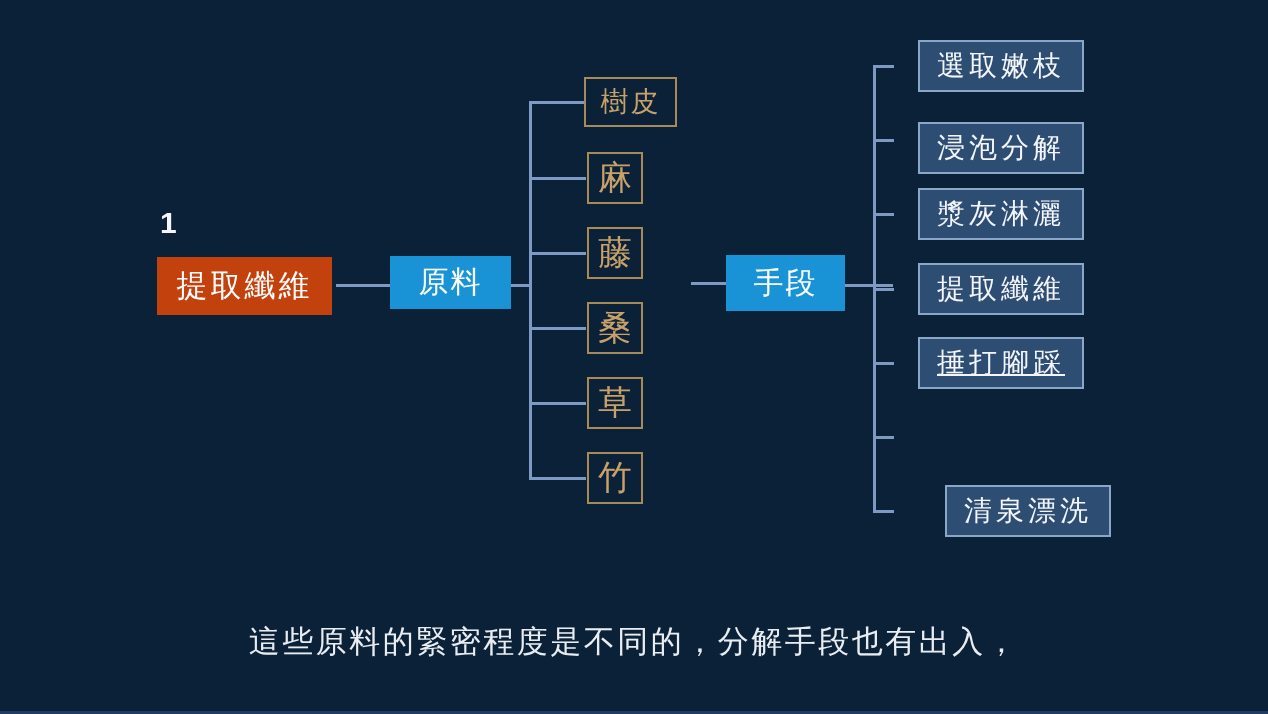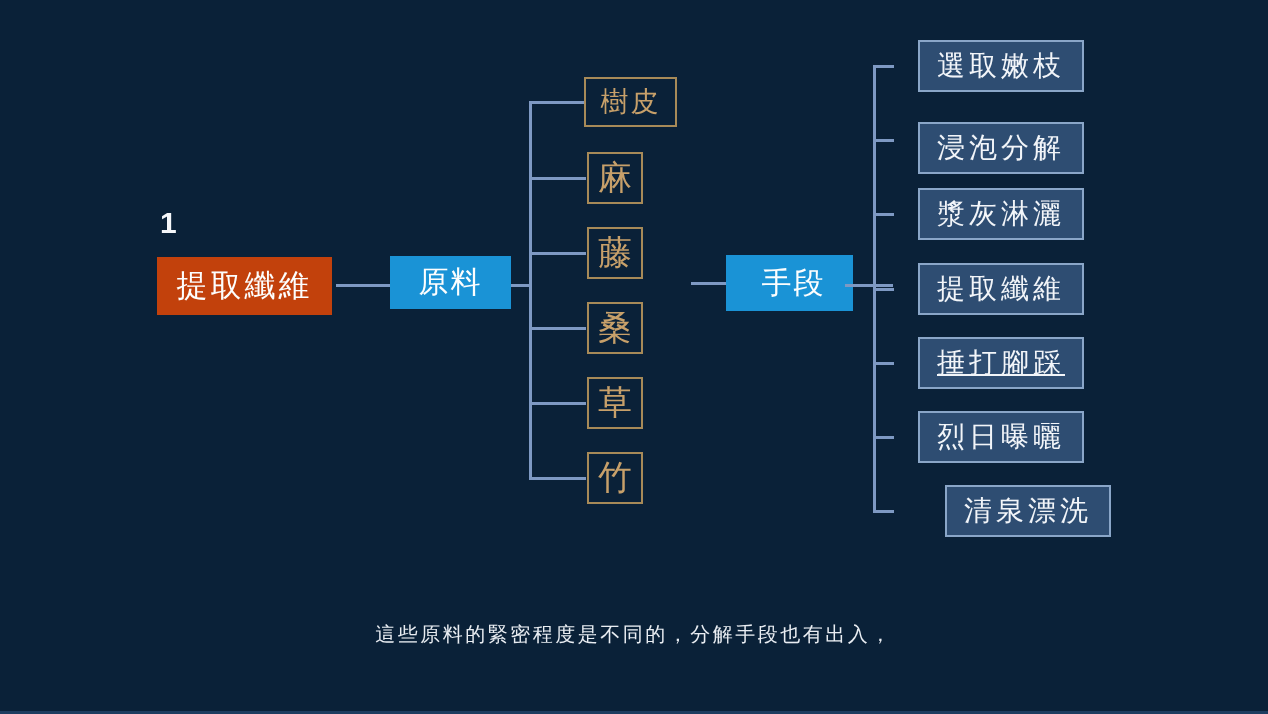--- a/index.html
+++ b/index.html
@@ -15,21 +15,21 @@
   .node {
     position:absolute; display:flex; align-items:center; justify-content:center;
     color:#fdfefe;
   }
   .root {
     left:157px; top:257px; width:175px; height:58px;
     background:#c2410c; font-size:31px; letter-spacing:3px;
   }
   .branch { background:#1a93d6; font-size:30px; letter-spacing:2px; }
   .b-materials { left:390px; top:256px; width:121px; height:53px; }
-  .b-methods  { left:726px; top:255px; width:119px; height:56px;padding-left:8px; }
+  .b-methods  { left:726px; top:255px; width:119px; height:56px; }
 
   .line { position:absolute; background:#7e99c3; }
   .h { height:3px; } .v { width:3px; }
 
   .conn-root   { left:336px; top:284px; width:54px; }
   .conn-mat    { left:511px; top:284px; width:20px; }
   .spine-left  { left:529px; top:101px; height:379px; }
   .stub-l      { left:529px; width:57px; }
   .sl1{top:101px;} .sl2{top:177px;} .sl3{top:252px;}
   .sl4{top:327px;} .sl5{top:402px;} .sl6{top:477px;}
@@ -55,21 +55,21 @@
     position:absolute; left:918px; width:166px; height:52px;
     background:#2e4d72; border:2px solid #8aa6c8; box-sizing:border-box;
     color:#f2f5f9; font-size:28px; letter-spacing:4px;
     display:flex; align-items:center; justify-content:center;
   }
   .t1{top:40px;} .t2{top:122px;} .t3{top:188px;text-align:right;} .t4{top:263px;}
   .t5{top:337px;text-decoration:underline;} .t6{top:411px;} .t7{top:485px;margin-left:27px;}
 
   .caption {
     position:absolute; left:0; right:0; top:621px;
-    text-align:center; font-size:20px; letter-spacing:2.5px; color:#e9edf2;
+    text-align:center; font-size:31px; letter-spacing:2.5px; color:#e9edf2;
   }
   .bottom-strip {
     position:absolute; left:0; bottom:0; width:100%; height:3px;
     background:#1e3d60;
   }
 </style>
 </head>
 <body>
 
 <div class="canvas">
@@ -137,23 +137,20 @@
   </div>
   <div class="met t3">
     <span>漿灰淋灑</span>
   </div>
   <div class="met t4">
     <span>提取纖維</span>
   </div>
   <div class="met t5">
     <span>捶打腳踩</span>
   </div>
-  <div class="met t6">
-    <span>烈日曝曬</span>
-  </div>
   <div class="met t7">
     <span>清泉漂洗</span>
   </div>
 
   <div class="caption">這些原料的緊密程度是不同的，分解手段也有出入，</div>
 
   <div class="bottom-strip"></div>
 </div>
 
 </body></html>

